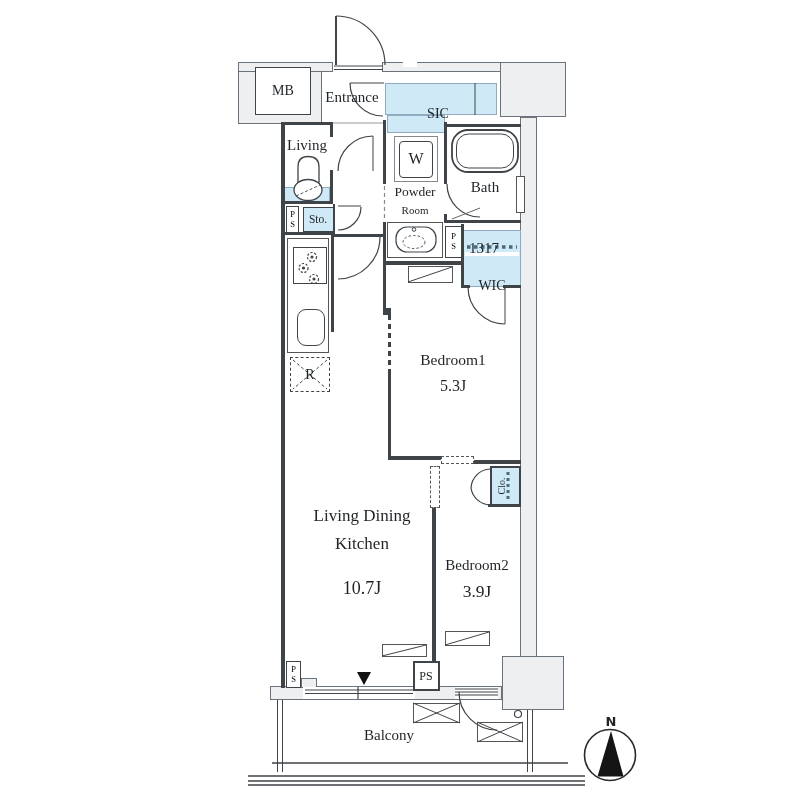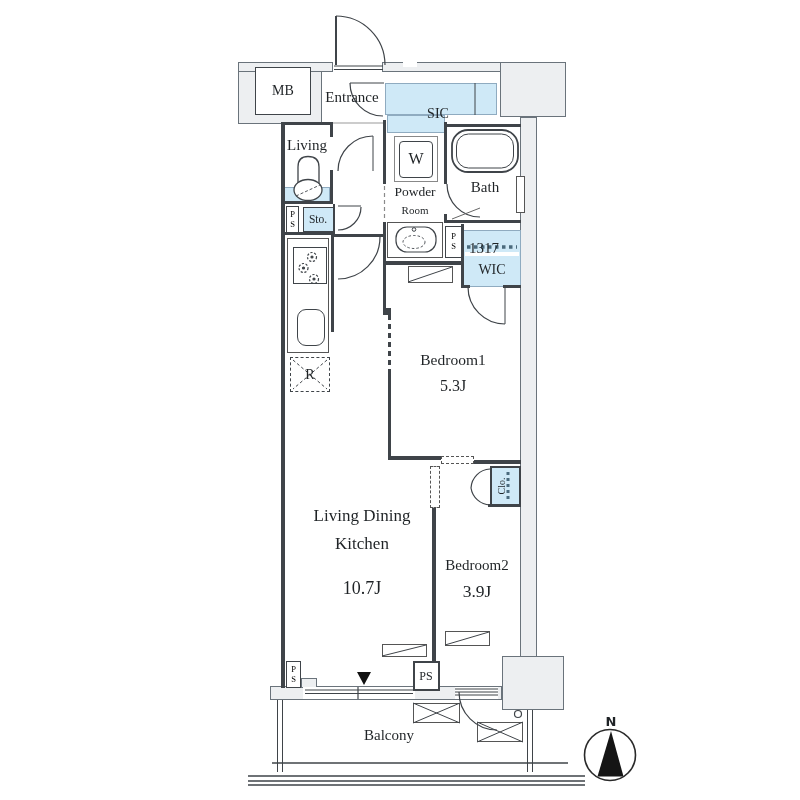--- a/index.html
+++ b/index.html
@@ -191,21 +191,21 @@
   <div class="lbl" style="left:283px;top:91px;font-size:14px;">MB</div>
   <div class="lbl" style="left:352px;top:97px;font-size:15px;">Entrance</div>
   <div class="lbl" style="left:438px;top:99px;font-size:14px;margin-top:15px;">SIC</div>
   <div class="lbl" style="left:307px;top:145px;font-size:15px;">Living</div>
   <div class="lbl" style="left:416px;top:159px;font-size:16px;">W</div>
   <div class="lbl" style="left:415px;top:192px;font-size:13.5px;">Powder</div>
   <div class="lbl" style="left:415px;top:210px;font-size:11px;">Room</div>
   <div class="lbl" style="left:485px;top:187px;font-size:15px;">Bath</div>
   <div class="lbl" style="left:484px;top:204px;font-size:15px;margin-top:44px;">1317</div>
   <div class="lbl" style="left:318px;top:219px;font-size:11.5px;">Sto.</div>
-  <div class="lbl" style="left:492px;top:270px;font-size:14px;">WIC</div>
+  <div class="lbl" style="left:492px;top:286px;font-size:14px;">WIC</div>
   <div class="lbl" style="left:453px;top:360px;font-size:15.5px;">Bedroom1</div>
   <div class="lbl" style="left:453px;top:386px;font-size:16px;">5.3J</div>
   <div class="lbl" style="left:310px;top:375px;font-size:14px;">R</div>
   <div class="lbl" style="left:362px;top:516px;font-size:17px;">Living Dining</div>
   <div class="lbl" style="left:362px;top:544px;font-size:17px;">Kitchen</div>
   <div class="lbl" style="left:362px;top:588px;font-size:18px;">10.7J</div>
   <div class="lbl" style="left:477px;top:565px;font-size:15px;">Bedroom2</div>
   <div class="lbl" style="left:477px;top:591px;font-size:17.5px;">3.9J</div>
   <div class="lbl" style="left:501px;top:486px;font-size:10px;transform:translate(-50%,-50%) rotate(-90deg);">Clo.</div>
   <div class="lbl" style="left:389px;top:735px;font-size:15px;">Balcony</div>

